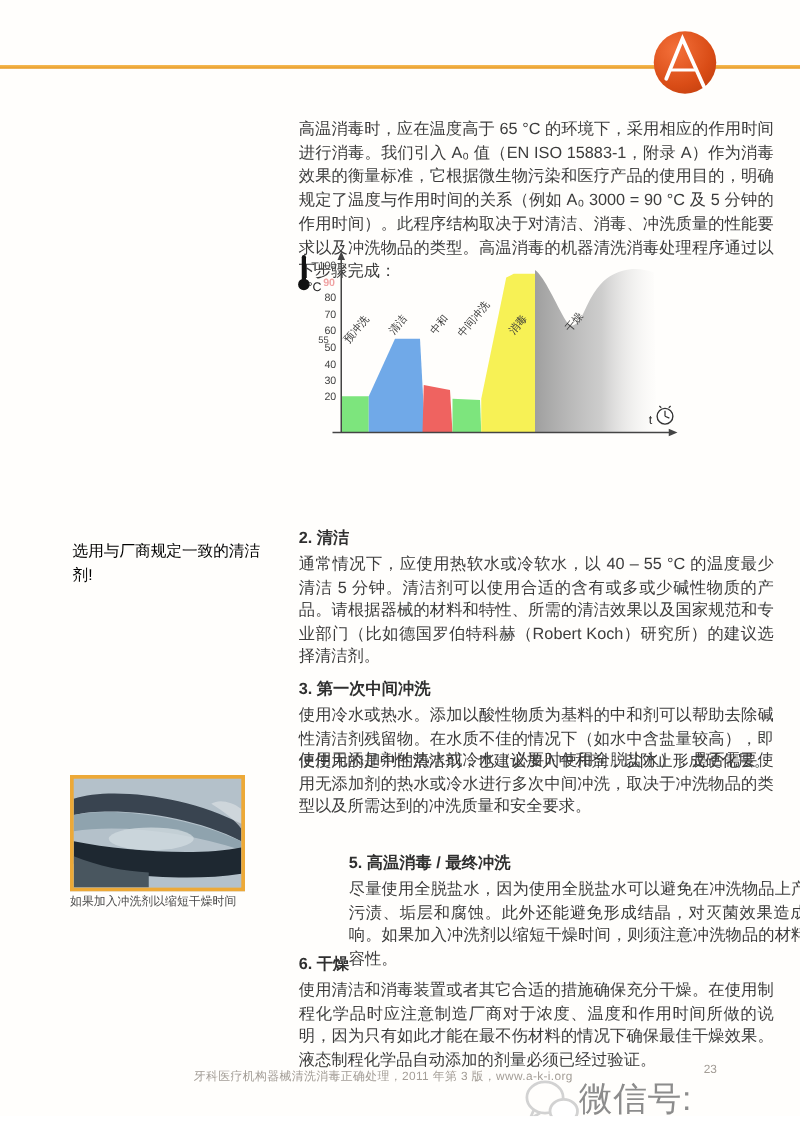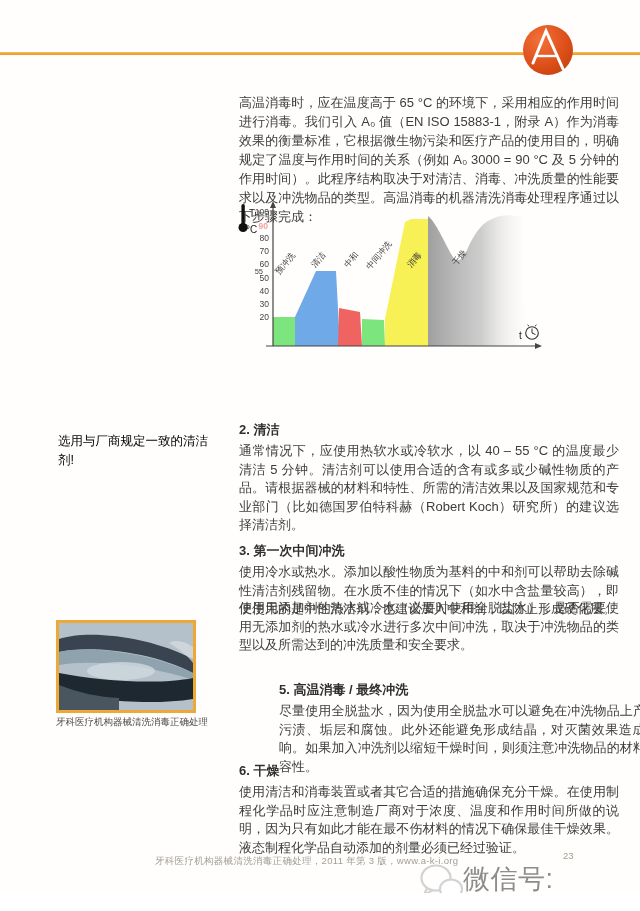--- a/index.html
+++ b/index.html
@@ -142,21 +142,21 @@
     <svg viewBox="0 0 134 87">
       <rect x="0" y="0" width="134" height="87" fill="#b4c1ca"></rect>
       <path d="M0,16 C30,6 92,14 134,36 L134,50 C92,28 30,22 0,29 Z" fill="#394450"></path>
       <path d="M0,29 C30,22 92,30 134,50 L134,57 C90,42 34,36 0,42 Z" fill="#8fa3ae"></path>
       <path d="M0,50 C40,58 100,62 134,55 L134,76 C90,83 30,77 0,68 Z" fill="#1e2831"></path>
       <ellipse cx="62" cy="48" rx="34" ry="9" fill="#cfd9de" opacity="0.8"></ellipse>
       <path d="M0,62 C20,70 40,74 60,75 L60,87 L0,87 Z" fill="#49565f"></path>
       <path d="M110,20 C120,26 130,34 134,40 L134,24 C126,18 116,16 110,20 Z" fill="#d8dee2" opacity="0.7"></path>
     </svg>
   </div>
-  <div class="photo-caption">牙科医疗机构器械清洗消毒正确处理</div>
+  <div class="photo-caption">如果加入冲洗剂以缩短干燥时间</div>
 
   <div class="footer-line">牙科医疗机构器械清洗消毒正确处理，2011 年第 3 版，www.a-k-i.org</div>
   <div class="page-num">23</div>
 
   <svg class="wechat-icon" viewBox="0 0 46 40">
     <ellipse cx="17" cy="15" rx="14.5" ry="12.5" fill="none" stroke="#d2d2d2" stroke-width="2.2"></ellipse>
     <path d="M8,25 L5,32 L13,27.5" fill="none" stroke="#d2d2d2" stroke-width="2.2" stroke-linejoin="round"></path>
     <ellipse cx="32" cy="26" rx="11" ry="9.5" fill="#fff" stroke="#d2d2d2" stroke-width="2.2"></ellipse>
     <path d="M39,33 L42,38 L35,34.8" fill="none" stroke="#d2d2d2" stroke-width="2.2" stroke-linejoin="round"></path>
   </svg>

